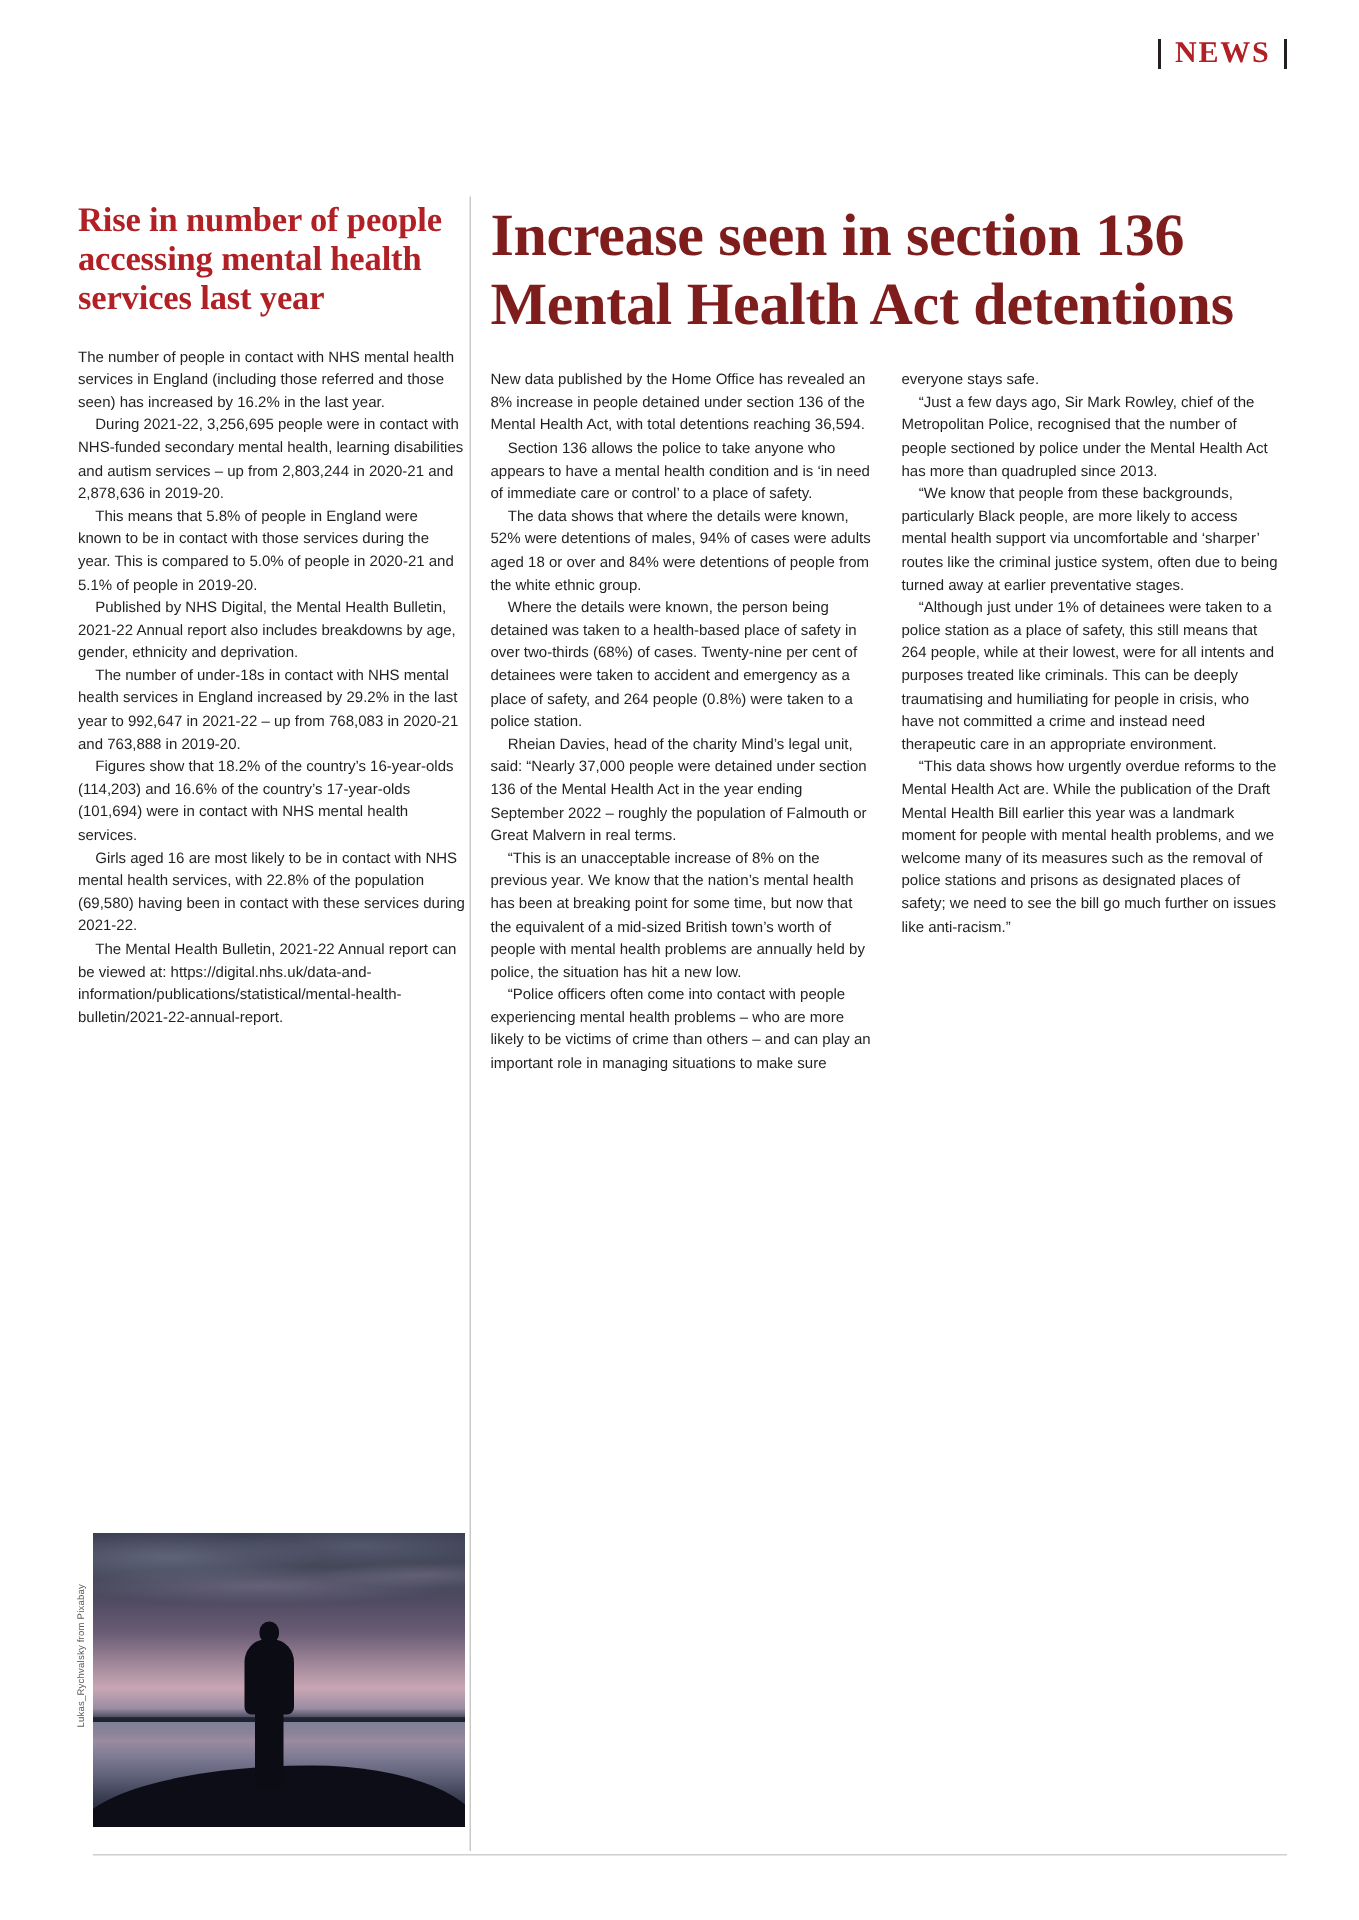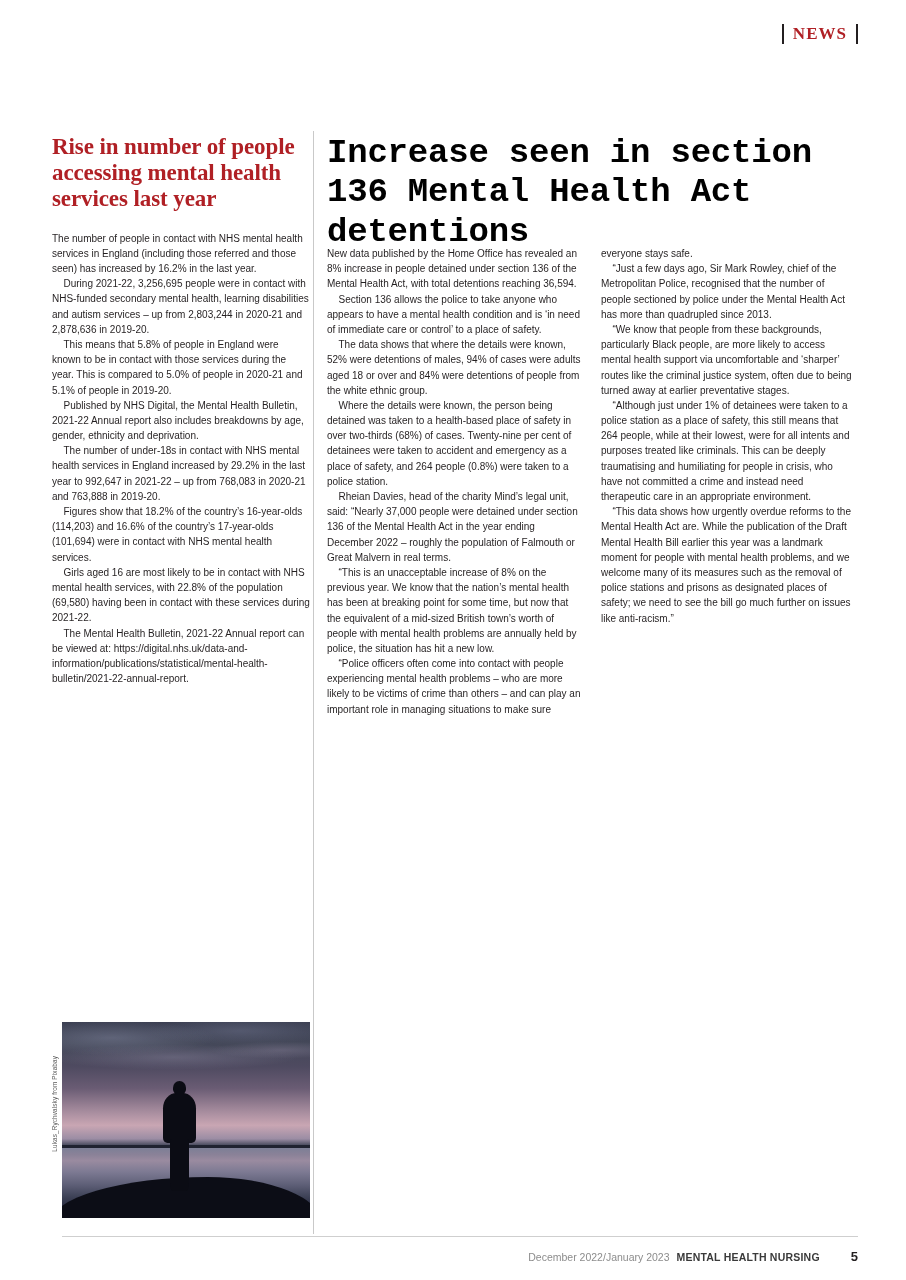--- a/index.html
+++ b/index.html
@@ -24,21 +24,21 @@
   
   .news-kicker {
     position: absolute;
     top: 24px;
     right: 48px;
     display: flex;
     align-items: center;
     gap: 9px;
     font-family: "Liberation Serif", serif;
     font-weight: bold;
-    font-size: 17px;
+    font-size: 20px;
     letter-spacing: 0.06em;
     color: #b02025;
     padding-left: 28px;
   }
   .news-kicker .rule {
     display: inline-block;
     width: 2px;
     height: 20px;
     background: #231f20;
   }
@@ -196,25 +196,25 @@
     transform: rotate(-90deg) translate(-100%, 0);
     font-family: "Liberation Sans", sans-serif;
   }
 
   
   .hed-main {
     position: absolute;
     left: 327px;
     top: 134px;
     width: 545px;
-    font-family: Liberation Mono, monospace;
-    font-weight: bold;
-    font-size: 34px;
+    font-family: Liberation Serif, serif;
+    font-weight: bold;
+    font-size: 40px;
     line-height: 1.16;
-    color: #000000;
+    color: #7f1d1d;
     margin: 0;
     letter-spacing: -0.2px;
   }
   .col-mid {
     position: absolute;
     left: 327px;
     top: 246px;
     width: 255px;
   }
   .col-right {
@@ -291,33 +291,28 @@
     </div>
   </div>
 
   <h1 class="hed-main">Increase seen in section 136 Mental Health Act detentions</h1>
 
   <div class="col-mid body-text">
     <p>New data published by the Home Office has revealed an 8% increase in people detained under section 136 of the Mental Health Act, with total detentions reaching 36,594.</p>
     <p>Section 136 allows the police to take anyone who appears to have a mental health condition and is ‘in need of immediate care or control’ to a place of safety.</p>
     <p>The data shows that where the details were known, 52% were detentions of males, 94% of cases were adults aged 18 or over and 84% were detentions of people from the white ethnic group.</p>
     <p>Where the details were known, the person being detained was taken to a health-based place of safety in over two-thirds (68%) of cases. Twenty-nine per cent of detainees were taken to accident and emergency as a place of safety, and 264 people (0.8%) were taken to a police station.</p>
-    <p>Rheian Davies, head of the charity Mind’s legal unit, said: “Nearly 37,000 people were detained under section 136 of the Mental Health Act in the year ending December 2022 – roughly the population of Falmouth or Great Malvern in real terms.</p>
+    <p>Rheian Davies, head of the charity Mind’s legal unit, said: “Nearly 37,000 people were detained under section 136 of the Mental Health Act in the year ending September 2022 – roughly the population of Falmouth or Great Malvern in real terms.</p>
     <p>“This is an unacceptable increase of 8% on the previous year. We know that the nation’s mental health has been at breaking point for some time, but now that the equivalent of a mid-sized British town’s worth of people with mental health problems are annually held by police, the situation has hit a new low.</p>
     <p>“Police officers often come into contact with people experiencing mental health problems – who are more likely to be victims of crime than others – and can play an important role in managing situations to make sure</p>
   </div>
 
   <div class="col-right body-text">
     <p>everyone stays safe.</p>
     <p>“Just a few days ago, Sir Mark Rowley, chief of the Metropolitan Police, recognised that the number of people sectioned by police under the Mental Health Act has more than quadrupled since 2013.</p>
     <p>“We know that people from these backgrounds, particularly Black people, are more likely to access mental health support via uncomfortable and ‘sharper’ routes like the criminal justice system, often due to being turned away at earlier preventative stages.</p>
     <p>“Although just under 1% of detainees were taken to a police station as a place of safety, this still means that 264 people, while at their lowest, were for all intents and purposes treated like criminals. This can be deeply traumatising and humiliating for people in crisis, who have not committed a crime and instead need therapeutic care in an appropriate environment.</p>
     <p>“This data shows how urgently overdue reforms to the Mental Health Act are. While the publication of the Draft Mental Health Bill earlier this year was a landmark moment for people with mental health problems, and we welcome many of its measures such as the removal of police stations and prisons as designated places of safety; we need to see the bill go much further on issues like anti-racism.”</p>
   </div>
 
   <div class="footer-rule"></div>
-  <div class="footer">
-    <span class="issue">December 2022/January 2023</span>
-    <span class="mag">MENTAL HEALTH NURSING</span>
-    <span class="pageno">5</span>
-  </div>
 
 </div>
 
 </body></html>

